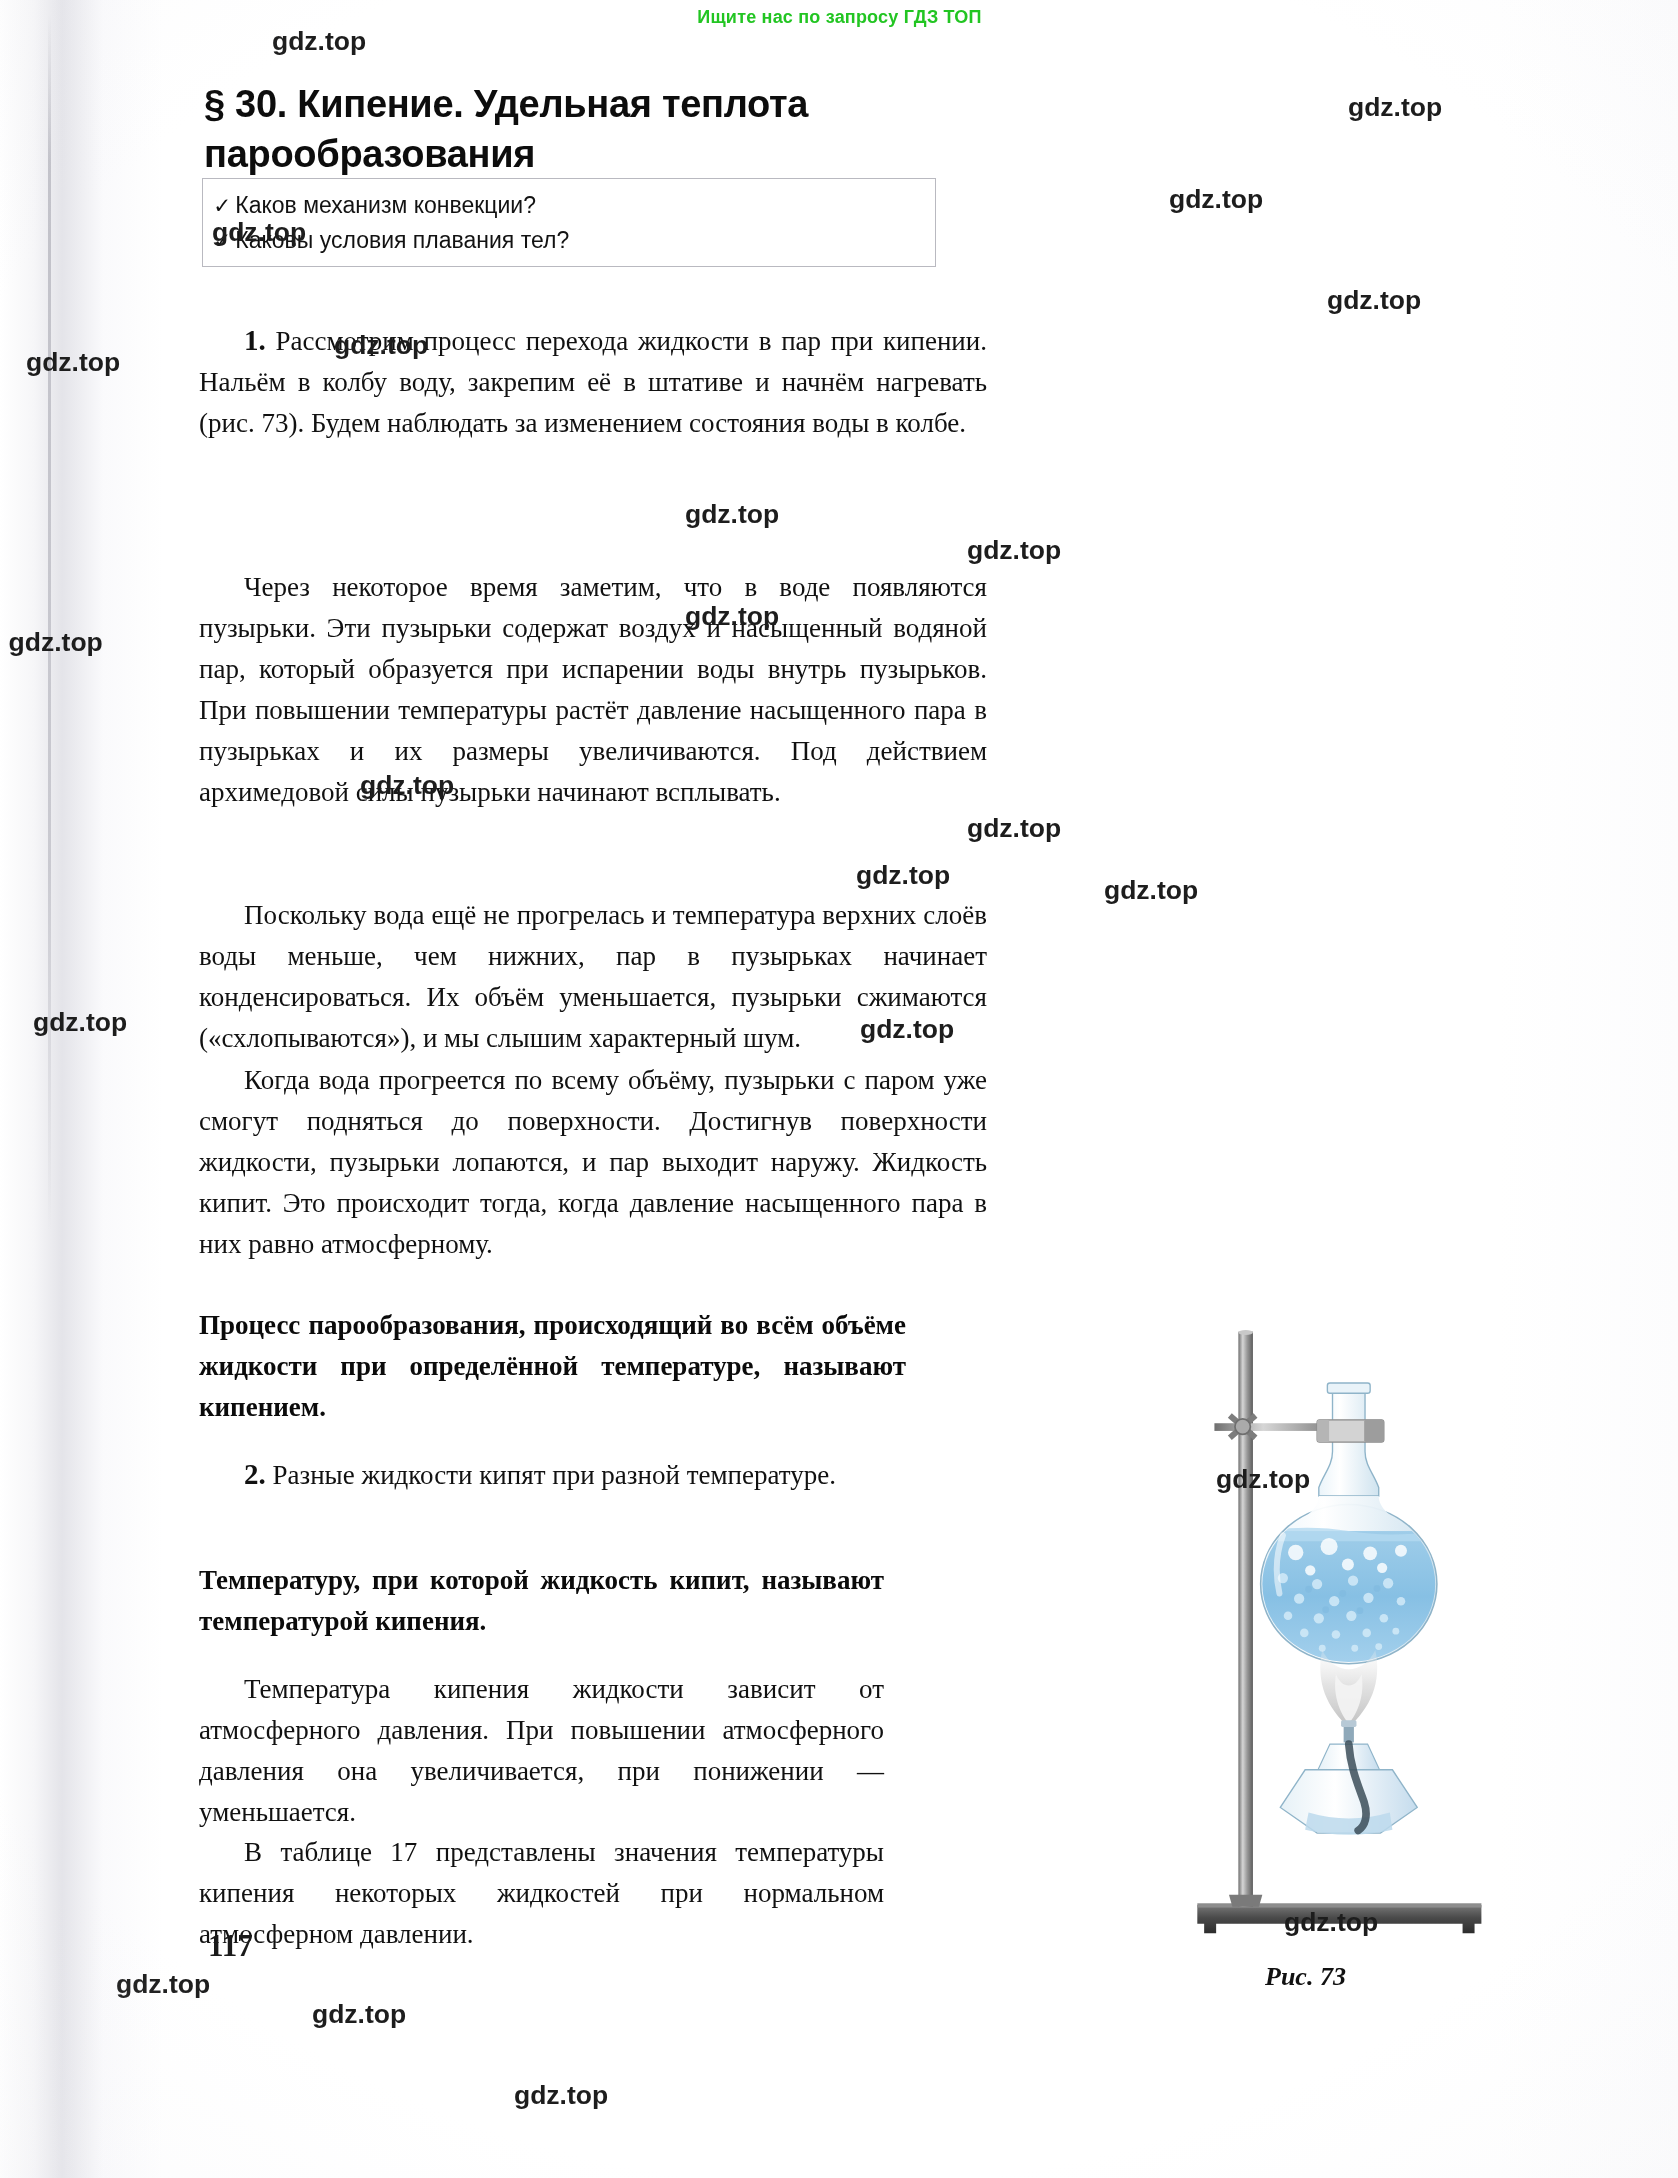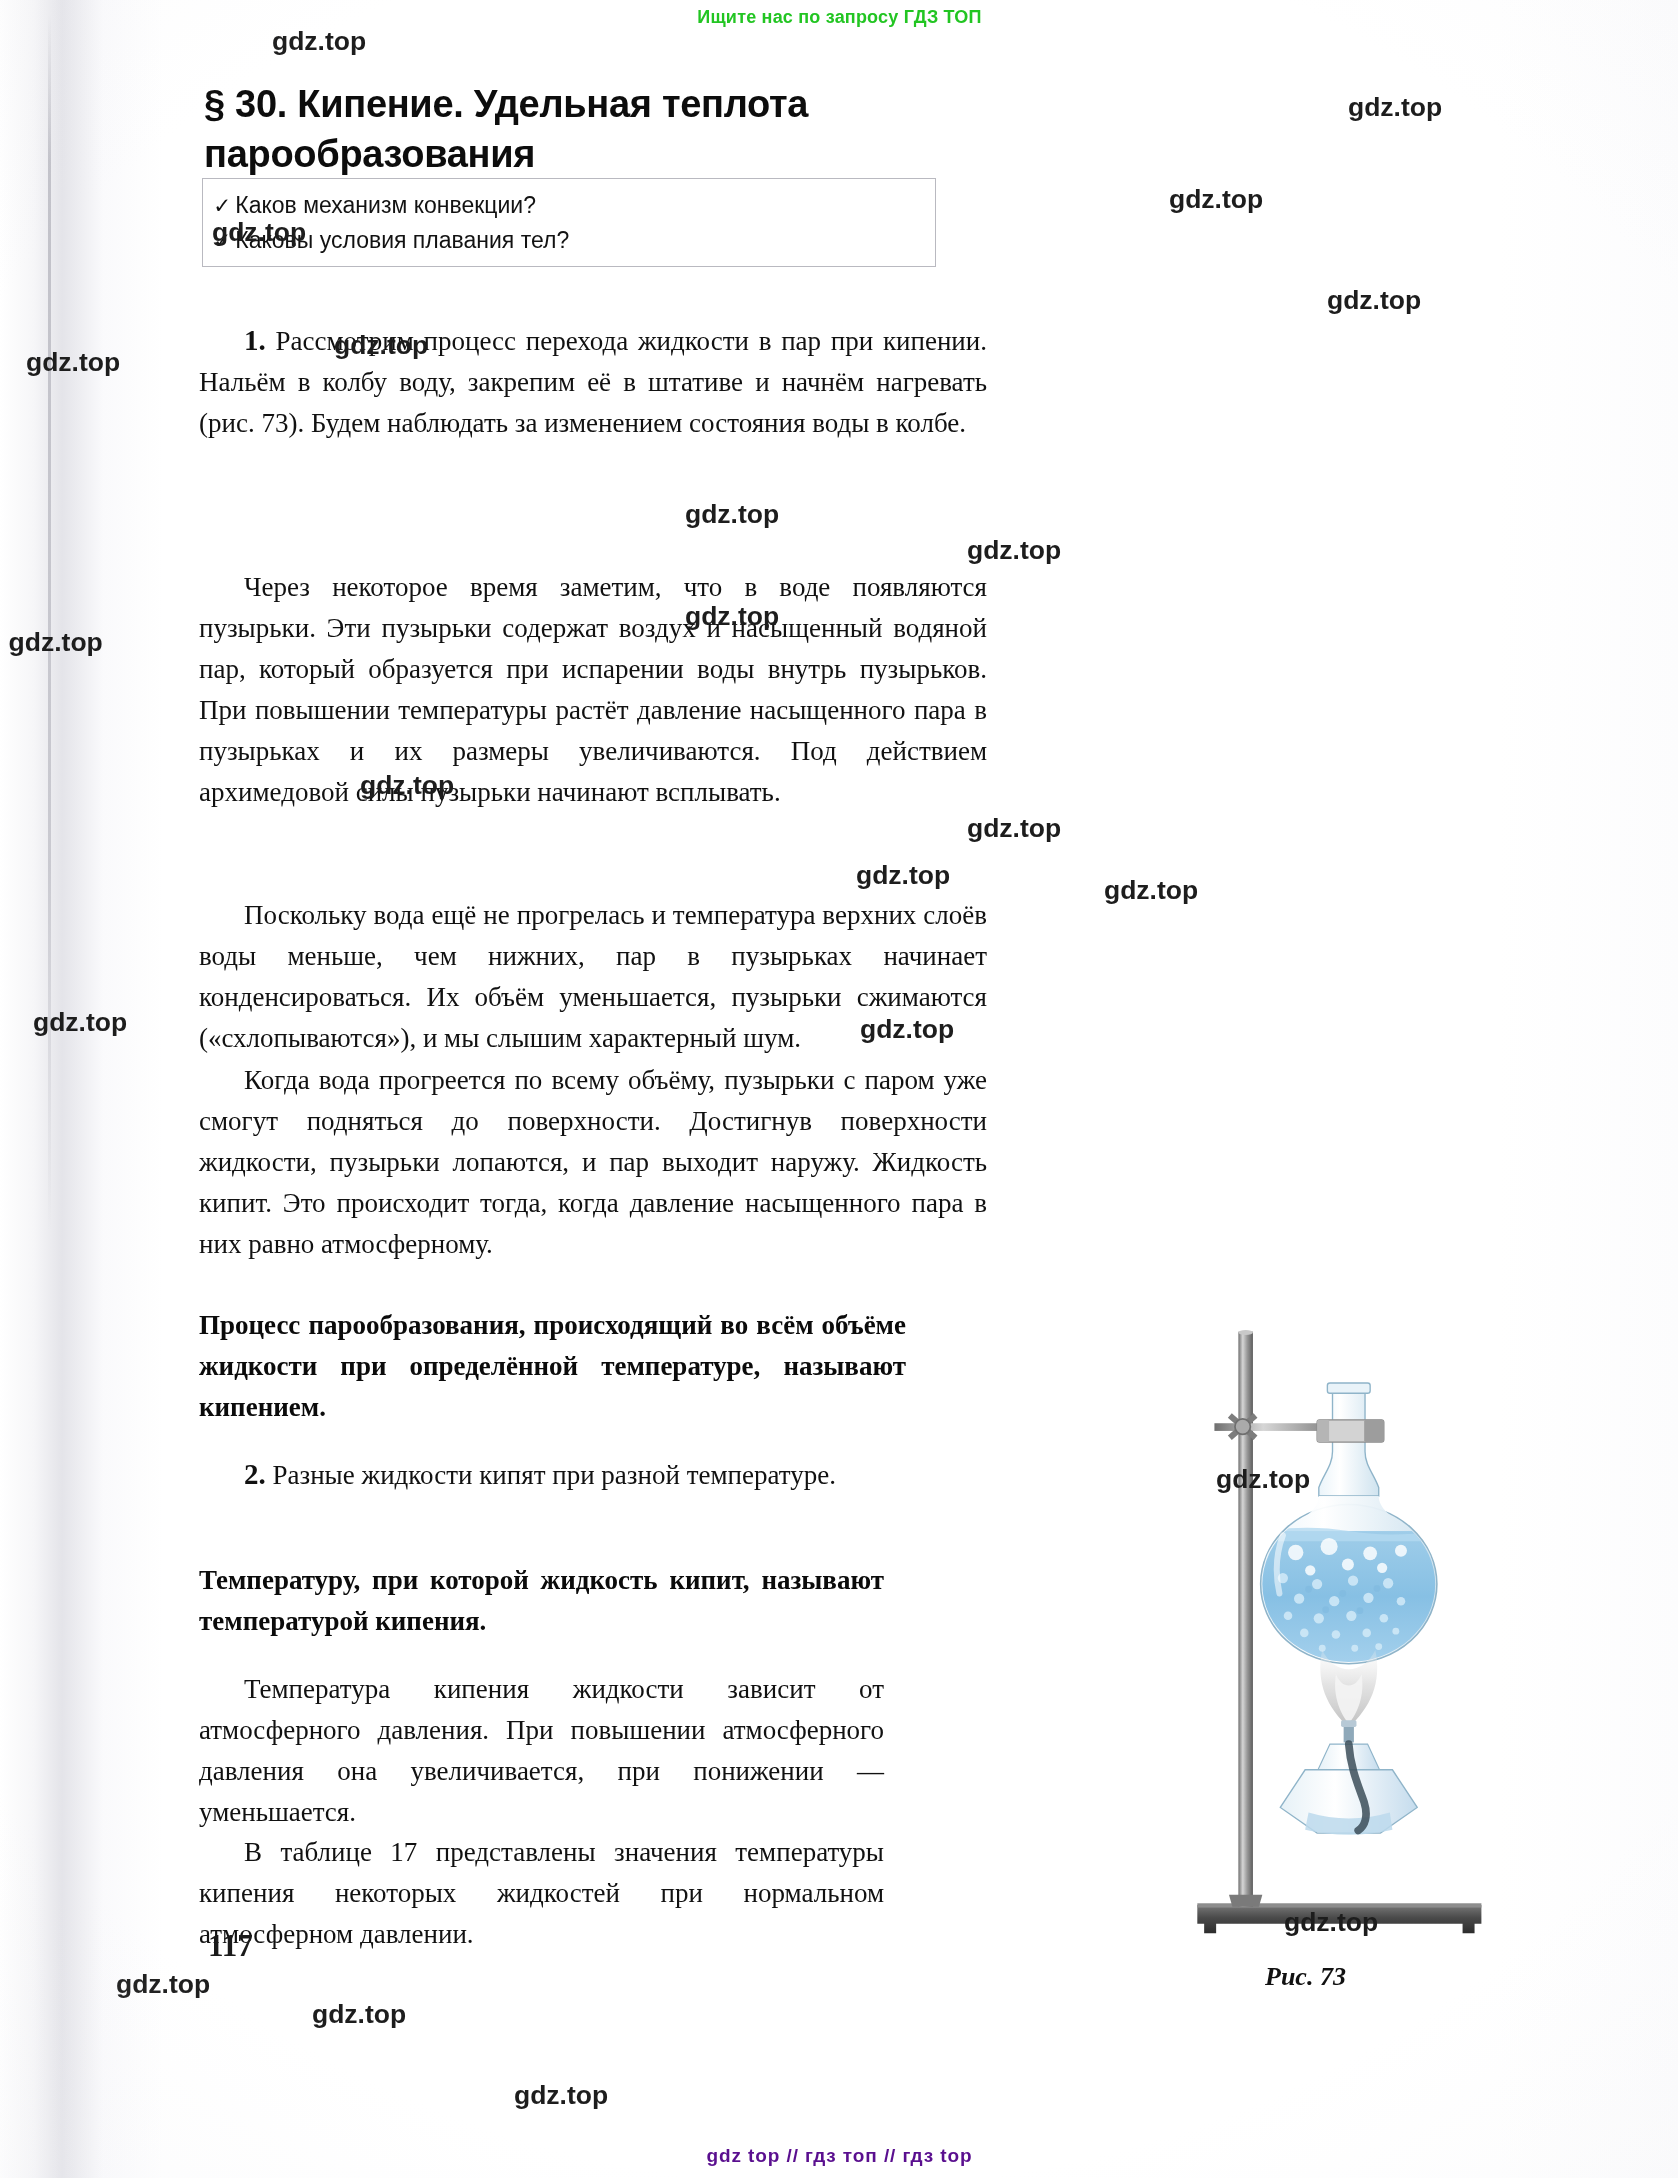--- a/index.html
+++ b/index.html
@@ -424,16 +424,15 @@
   <div class="wm" style="left:33px;top:1007px;">gdz.top</div>
   <div class="wm" style="left:860px;top:1014px;">gdz.top</div>
   <div class="wm" style="left:1216px;top:1464px;">gdz.top</div>
   <div class="wm" style="left:1284px;top:1907px;">gdz.top</div>
   <div class="wm" style="left:116px;top:1969px;">gdz.top</div>
   <div class="wm" style="left:312px;top:1999px;">gdz.top</div>
   <div class="wm" style="left:514px;top:2080px;">gdz.top</div>
 
   <div class="vignette"></div>
 
-  <div class="footer-promo">gdz top  //  гдз топ  //  гдз top</div>
 
 </div>
 
 
 </body></html>

